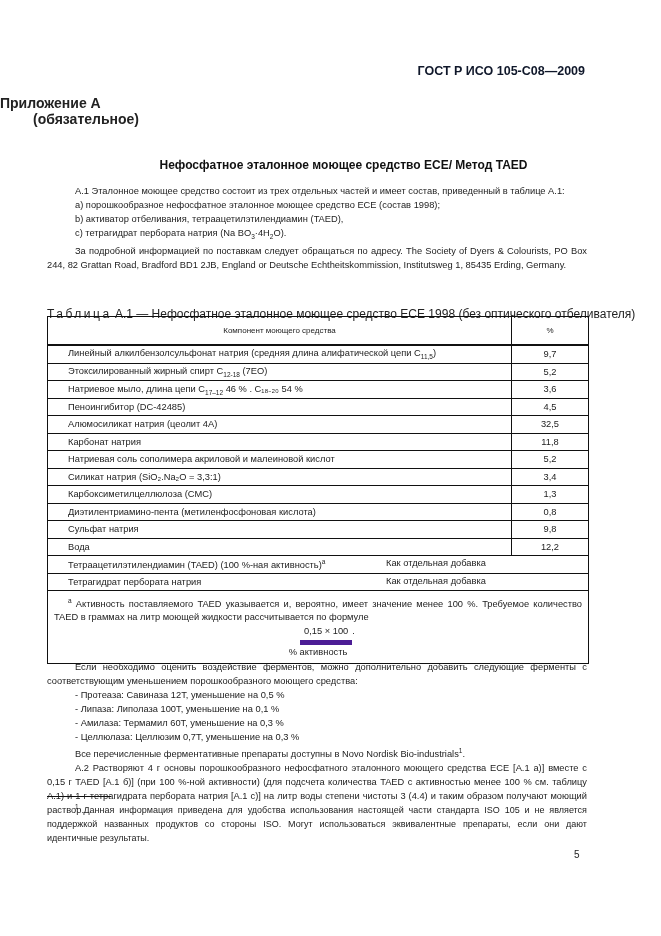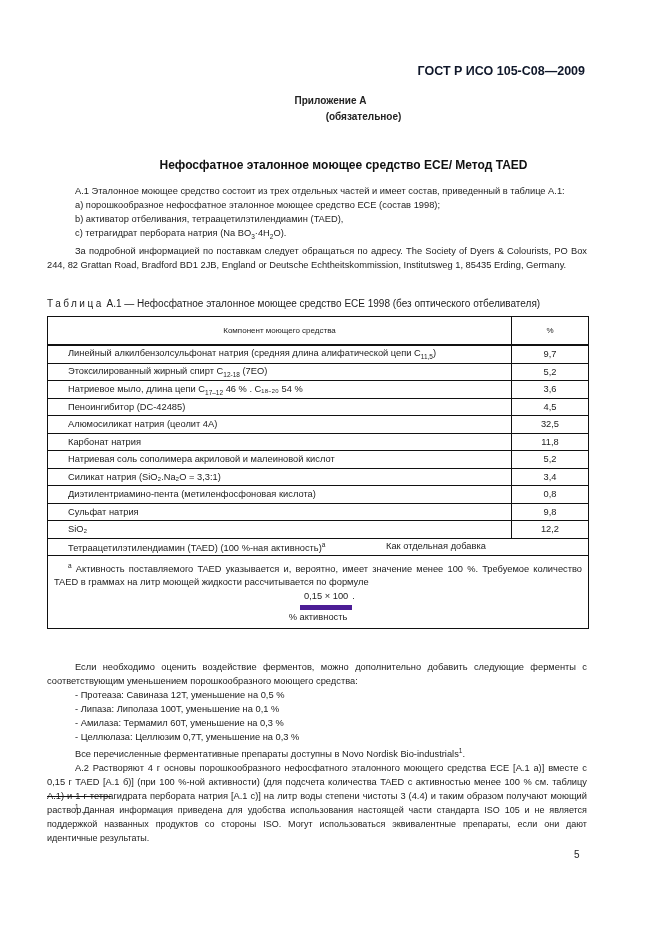--- a/index.html
+++ b/index.html
@@ -5,34 +5,34 @@
     html, body { margin: 0; padding: 0; background: #ffffff; }
     body {
       width: 661px; height: 936px; position: relative; overflow: hidden;
       font-family: "Liberation Sans", sans-serif; color: #1a1a1a;
     }
     .abs { position: absolute; }
     .header-code {
       left: 0; top: 64px; width: 585px; text-align: right;
       font-weight: bold; font-size: 12.5px; color: #0f172a;
     }
-    .annex { left: 0; width: 661px; text-align: center; font-weight: bold; font-size: 10px; color: #222; }
+    .annex { left: 0; width: 661px; font-weight: bold; font-size: 14px; color: #222; }
     .annex-title { top: 95px; }
     .annex-sub { top: 111px; padding-left: 33px; }
     .main-title {
       left: 13px; width: 661px; top: 158px; text-align: center;
       font-weight: bold; font-size: 12px; color: #111;
     }
     .para { font-size: 9.3px; line-height: 14px; color: #222; }
     .p-block { left: 47px; width: 540px; top: 184px; }
     .indent { text-indent: 28px; }
     .li { padding-left: 28px; }
     .justify { text-align: justify; }
     sub, sup { font-size: 6.5px; }
-    .table-caption { left: 47px; top: 298px; font-size: 10px; color: #222; }
+    .table-caption { left: 47px; top: 307px; font-size: 12px; color: #222; }
     .spaced { letter-spacing: 2.5px; }
     table.data {
       position: absolute; left: 47px; top: 316px; width: 542px;
       border-collapse: collapse; font-size: 9.3px; color: #222;
     }
     table.data td, table.data th {
       border: 1px solid #111; padding: 0; height: 16.5px; vertical-align: middle;
     }
     table.data th {
       font-weight: normal; font-size: 8px; height: 27px;
@@ -103,33 +103,40 @@
       </tr>
   <tr>
         <td class="c-name">Натриевая соль сополимера акриловой и малеиновой кислот</td>
         <td class="c-val">5,2</td>
       </tr>
   <tr>
         <td class="c-name">Силикат натрия (SiO₂.Na₂O = 3,3:1)</td>
         <td class="c-val">3,4</td>
       </tr>
   <tr>
+        <td class="c-name">Карбоксиметилцеллюлоза (CMC)</td>
+        <td class="c-val">1,3</td>
+      </tr>
+  <tr>
         <td class="c-name">Диэтилентриамино-пента (метиленфосфоновая кислота)</td>
         <td class="c-val">0,8</td>
       </tr>
   <tr>
         <td class="c-name">Сульфат натрия</td>
         <td class="c-val">9,8</td>
       </tr>
   <tr>
-        <td class="c-name">SiO₂</td>
+        <td class="c-name">Вода</td>
         <td class="c-val">12,2</td>
       </tr>
   <tr class="span-row">
         <td colspan="2" class="c-name"><span>Тетраацетилэтилендиамин (TAED) (100 %-ная активность)</span><sup>a</sup><span class="sep">Как отдельная добавка</span></td>
+      </tr>
+  <tr class="span-row">
+        <td colspan="2" class="c-name"><span>Тетрагидрат пербората натрия</span><span class="sep">Как отдельная добавка</span></td>
       </tr>
   <tr>
     <td colspan="2" class="footnote-cell">
       <div style="text-indent:14px;" class="justify"><sup>a</sup><span> Активность поставляемого TAED указывается и, вероятно, имеет значение менее 100 %. Требуемое количество TAED в граммах на литр моющей жидкости рассчитывается по формуле</span></div>
       <div class="formula">
         <span style="display:inline-block;text-align:center;">
           <span class="num">0,15 × 100</span><span>.</span>
           <span class="den">%  активность</span>
         </span>
       </div>

